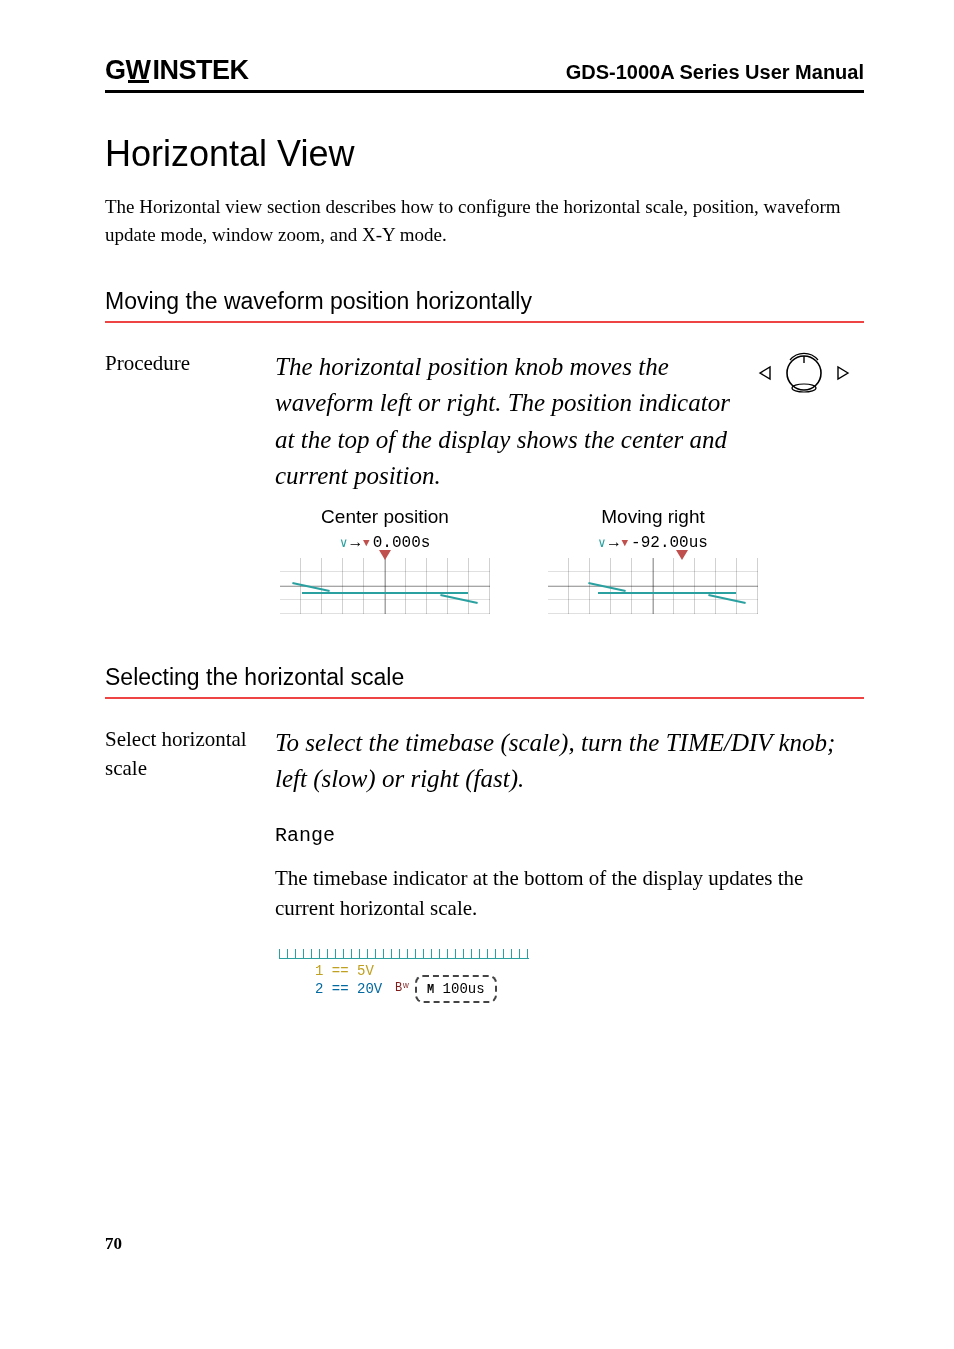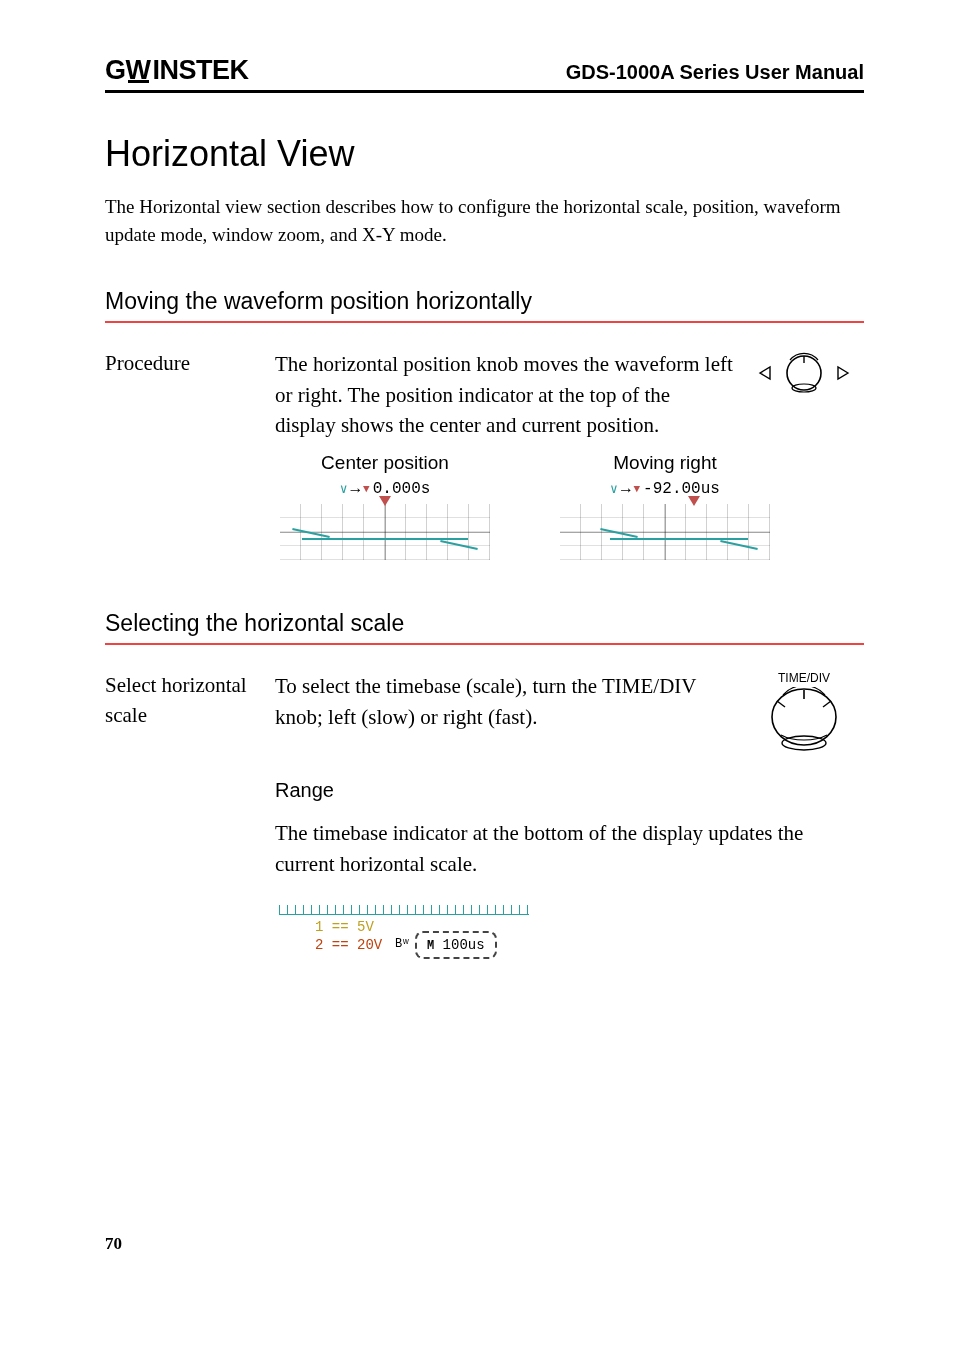--- a/index.html
+++ b/index.html
@@ -65,35 +65,36 @@
       margin-bottom: 12px;
     }
     .label-col {
       flex: 0 0 170px;
       font-size: 21px;
       line-height: 1.4;
       padding-right: 8px;
     }
     .text-col {
       flex: 1 1 auto;
-      font-size: 21px;
+      font-size: 25px;
       line-height: 1.45;
       padding-right: 10px;
+      font-style: italic;
     }
     .icon-col {
       flex: 0 0 120px;
       display: flex;
       justify-content: center;
       align-items: flex-start;
     }
     
     .examples {
       margin-left: 170px;
       display: flex;
-      gap: 60px;
+      gap: 48px;
       margin-top: 10px;
       margin-bottom: 50px;
     }
     .example {
       width: 220px;
       display: flex;
       flex-direction: column;
       align-items: center;
       gap: 6px;
     }
@@ -141,21 +142,21 @@
       content:""; position:absolute; width:38px; height:2px; background:#2aa0a0;
     }
     .scope-grid .wave::before { left:-10px; top:-6px; transform:rotate(12deg); }
     .scope-grid .wave::after { right:-10px; top:6px; transform:rotate(12deg); }
     
     .range-row {
       margin-left: 170px;
       display: flex;
       gap: 80px;
       font-size: 20px;
-      font-family: Liberation Sans, sans-serif;
+      font-family: Liberation Mono, monospace;
       margin-top: 26px;
       margin-bottom: 16px;
     }
     .below-note {
       margin-left: 170px;
       font-size: 21px;
       line-height: 1.45;
       margin-bottom: 24px;
     }
     
@@ -169,25 +170,25 @@
       position:absolute; left:4px; top:2px; width:250px; height:10px;
       background: repeating-linear-gradient(to right,#2aa0a0 0,#2aa0a0 1px,transparent 1px,transparent 8px);
       border-bottom: 1px solid #2aa0a0;
     }
     .tb-figure .ch1 {
       position:absolute; left:40px; top:16px;
       font-family:"Courier New",monospace; font-size:14px; color:#c0a020;
     }
     .tb-figure .ch2 {
       position:absolute; left:40px; top:34px;
-      font-family:"Courier New",monospace; font-size:14px; color:#c2410c;
+      font-family:"Courier New",monospace; font-size:14px; color:#0369a1;
     }
     .tb-figure .bw {
       position:absolute; left:120px; top:34px;
-      font-family:"Courier New",monospace; font-size:12px; color:#000000;
+      font-family:"Courier New",monospace; font-size:12px; color:#7f1d1d;
     }
     .tb-figure .callout {
       position:absolute; left:140px; top:28px;
       padding: 4px 10px;
       border: 2px dashed #444;
       border-radius: 8px;
       font-family:"Courier New",monospace;
       font-size:14px;
       white-space: nowrap;
     }
@@ -266,32 +267,20 @@
       <div class="wave" style="left:50px;"></div>
     </div>
   </div>
 </div>
 
 <h2 class="subhead">Selecting the horizontal scale</h2>
 
 <div class="row">
   <div class="label-col">Select horizontal scale</div>
   <div class="text-col">To select the timebase (scale), turn the TIME/DIV knob; left (slow) or right (fast).</div>
-  <div class="icon-col" style="flex-direction:column;align-items:center;">
-    <div style="font-family:Arial,sans-serif;font-size:12px;margin-bottom:2px;">TIME/DIV</div>
-    <svg width="78" height="66" viewBox="0 0 78 66">
-      <ellipse cx="39" cy="30" rx="32" ry="28" fill="none" stroke="#000" stroke-width="1.6"></ellipse>
-      <ellipse cx="39" cy="56" rx="22" ry="7" fill="none" stroke="#000" stroke-width="1.4"></ellipse>
-      <line x1="39" y1="3" x2="39" y2="12" stroke="#000" stroke-width="1.6"></line>
-      <line x1="12" y1="14" x2="20" y2="20" stroke="#000" stroke-width="1.4"></line>
-      <line x1="66" y1="14" x2="58" y2="20" stroke="#000" stroke-width="1.4"></line>
-      <path d="M18 8 A28 28 0 0 1 60 8" fill="none" stroke="#000" stroke-width="1.2"></path>
-      <path d="M16 48 A30 14 0 0 0 62 48" fill="none" stroke="#000" stroke-width="1.2"></path>
-    </svg>
-  </div>
 </div>
 
 <div class="range-row">
   <span>Range</span>
 </div>
 
 <p class="below-note">The timebase indicator at the bottom of the display updates the current horizontal scale.</p>
 
 <div class="tb-figure">
   <div class="ticks"></div>

